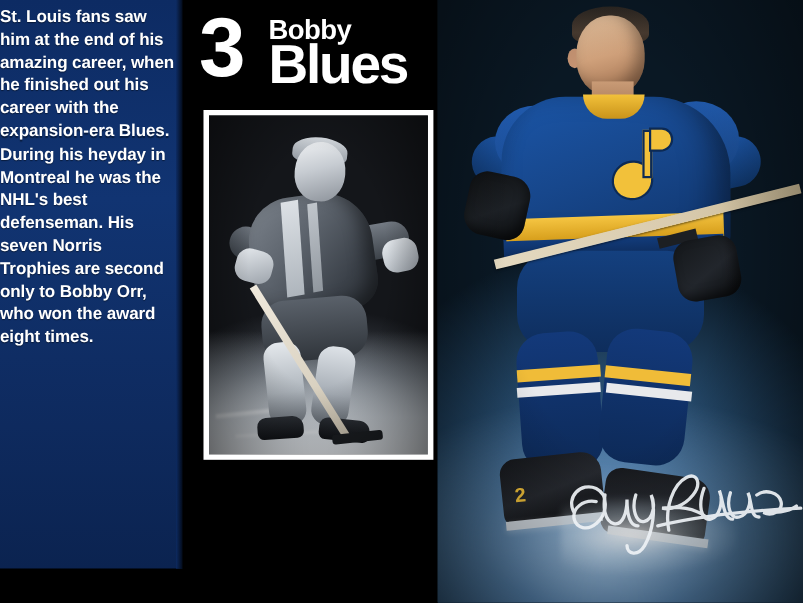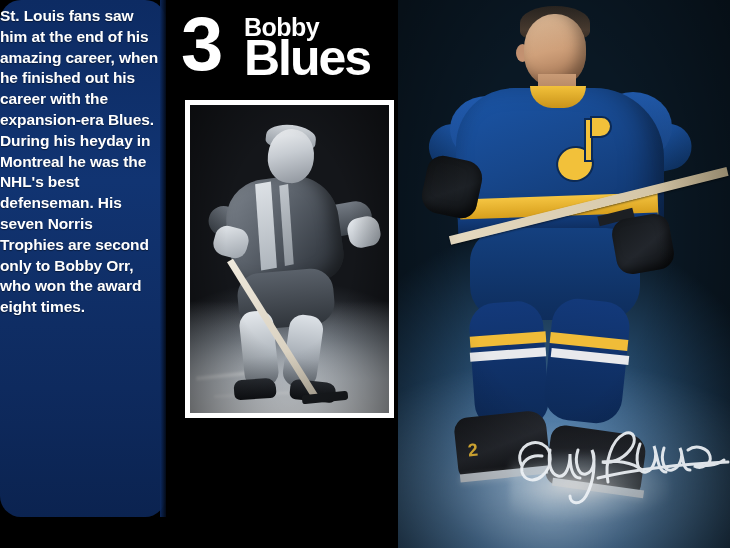--- a/index.html
+++ b/index.html
@@ -22,21 +22,20 @@
   }
 
   
   .left-panel {
     position: absolute;
     left: 0;
     top: 0;
     width: 166px;
     height: 517px;
     background: linear-gradient(180deg, #0d2b63 0%, #113472 35%, #0e2a5e 75%, #0b2350 100%);
-    border-radius: 21px;
   }
   .left-panel-bottom {
     position: absolute;
     left: 0;
     top: 517px;
     width: 166px;
     height: 31px;
     background: #000;
   }
   .blurb {

